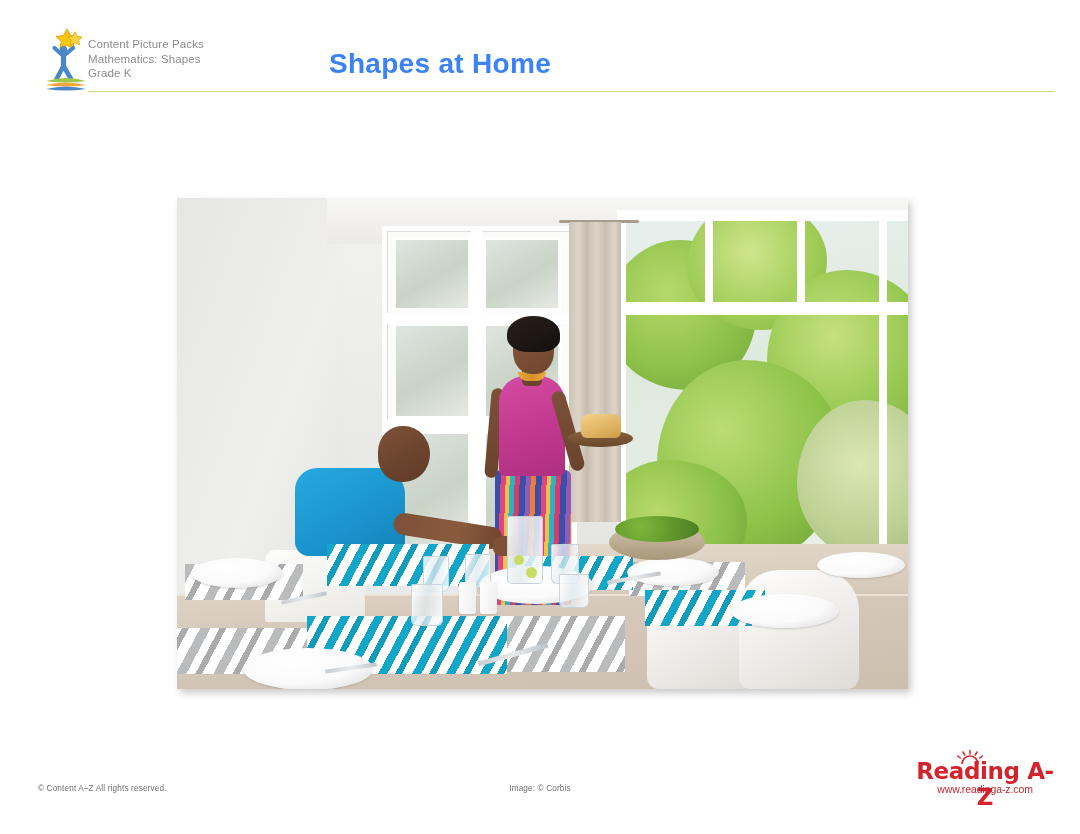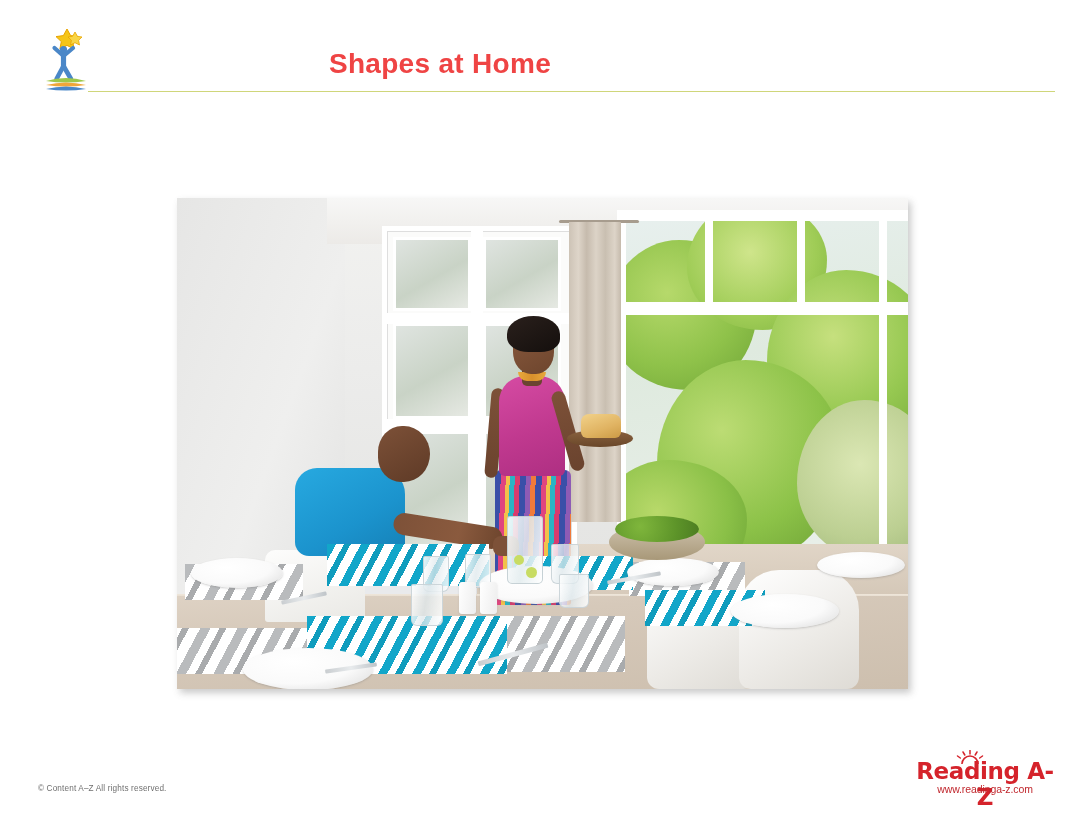--- a/index.html
+++ b/index.html
@@ -29,21 +29,21 @@
     white-space:nowrap;
   }
   .header-lines div { white-space:nowrap; }
 
   .page-title {
     position:absolute; left:0; top:48px; width:880px;
     text-align:center;
     font-size:28px;
     font-weight:bold;
     letter-spacing:0.3px;
-    color:#ef4444;
+    color:#3b82f6;
   }
 
   .header-rule {
     position:absolute; left:88px; top:91px;
     width:967px; height:1px;
     background:#cfd67a;
   }
 
   
   .photo-wrap {
@@ -317,20 +317,25 @@
         <path d="M19.5 30 L29 22" stroke="#4a87c8" stroke-width="4.2" stroke-linecap="round"></path>
         <path d="M19.5 40 L12.5 53" stroke="#4a87c8" stroke-width="4.6" stroke-linecap="round"></path>
         <path d="M19.5 40 L27 53" stroke="#4a87c8" stroke-width="4.6" stroke-linecap="round"></path>
 
         <path d="M2 55 Q22 49 42 55 Q22 58 2 55 Z" fill="#9ec84a"></path>
         <path d="M2 59 Q22 54 42 59 Q22 62 2 59 Z" fill="#f0a63a"></path>
         <path d="M2 63 Q22 58 42 63 Q22 66 2 63 Z" fill="#4a87c8"></path>
       </svg>
     </div>
 
+    <div class="header-lines">
+      <div>Content Picture Packs</div>
+      <div>Mathematics: Shapes</div>
+      <div>Grade K</div>
+    </div>
 
     <div class="page-title">Shapes at Home</div>
 
     <div class="header-rule"></div>
   </div>
 
   <div class="photo-wrap">
     <div class="photo">
 
       <div class="ph-wall"></div>
@@ -432,20 +437,21 @@
 
       <div class="cutlery" style="left:104px; top:398px; width:46px; height:4px; transform:rotate(-12deg);"></div>
       <div class="cutlery" style="left:300px; top:454px; width:72px; height:5px; transform:rotate(-15deg);"></div>
       <div class="cutlery" style="left:430px; top:378px; width:54px; height:4px; transform:rotate(-10deg);"></div>
       <div class="cutlery" style="left:148px; top:468px; width:52px; height:4px; transform:rotate(-8deg);"></div>
     </div>
   </div>
 
   <div class="footer">
     <div class="copyright">© Content A–Z  All rights reserved.</div>
+    <div class="image-credit">Image: © Corbis</div>
 
     <div class="raz-logo">
       <svg class="raz-sun" viewBox="0 0 40 14" xmlns="http://www.w3.org/2000/svg">
         <path d="M12 14 A8 8 0 0 1 28 14" fill="none" stroke="#d5232b" stroke-width="1.6"></path>
         <path d="M20 0.5 L20 4" stroke="#d5232b" stroke-width="1.5" stroke-linecap="round"></path>
         <path d="M13 2 L14.8 5" stroke="#d5232b" stroke-width="1.5" stroke-linecap="round"></path>
         <path d="M27 2 L25.2 5" stroke="#d5232b" stroke-width="1.5" stroke-linecap="round"></path>
         <path d="M7.5 6 L10.3 8" stroke="#d5232b" stroke-width="1.5" stroke-linecap="round"></path>
         <path d="M32.5 6 L29.7 8" stroke="#d5232b" stroke-width="1.5" stroke-linecap="round"></path>
       </svg>

